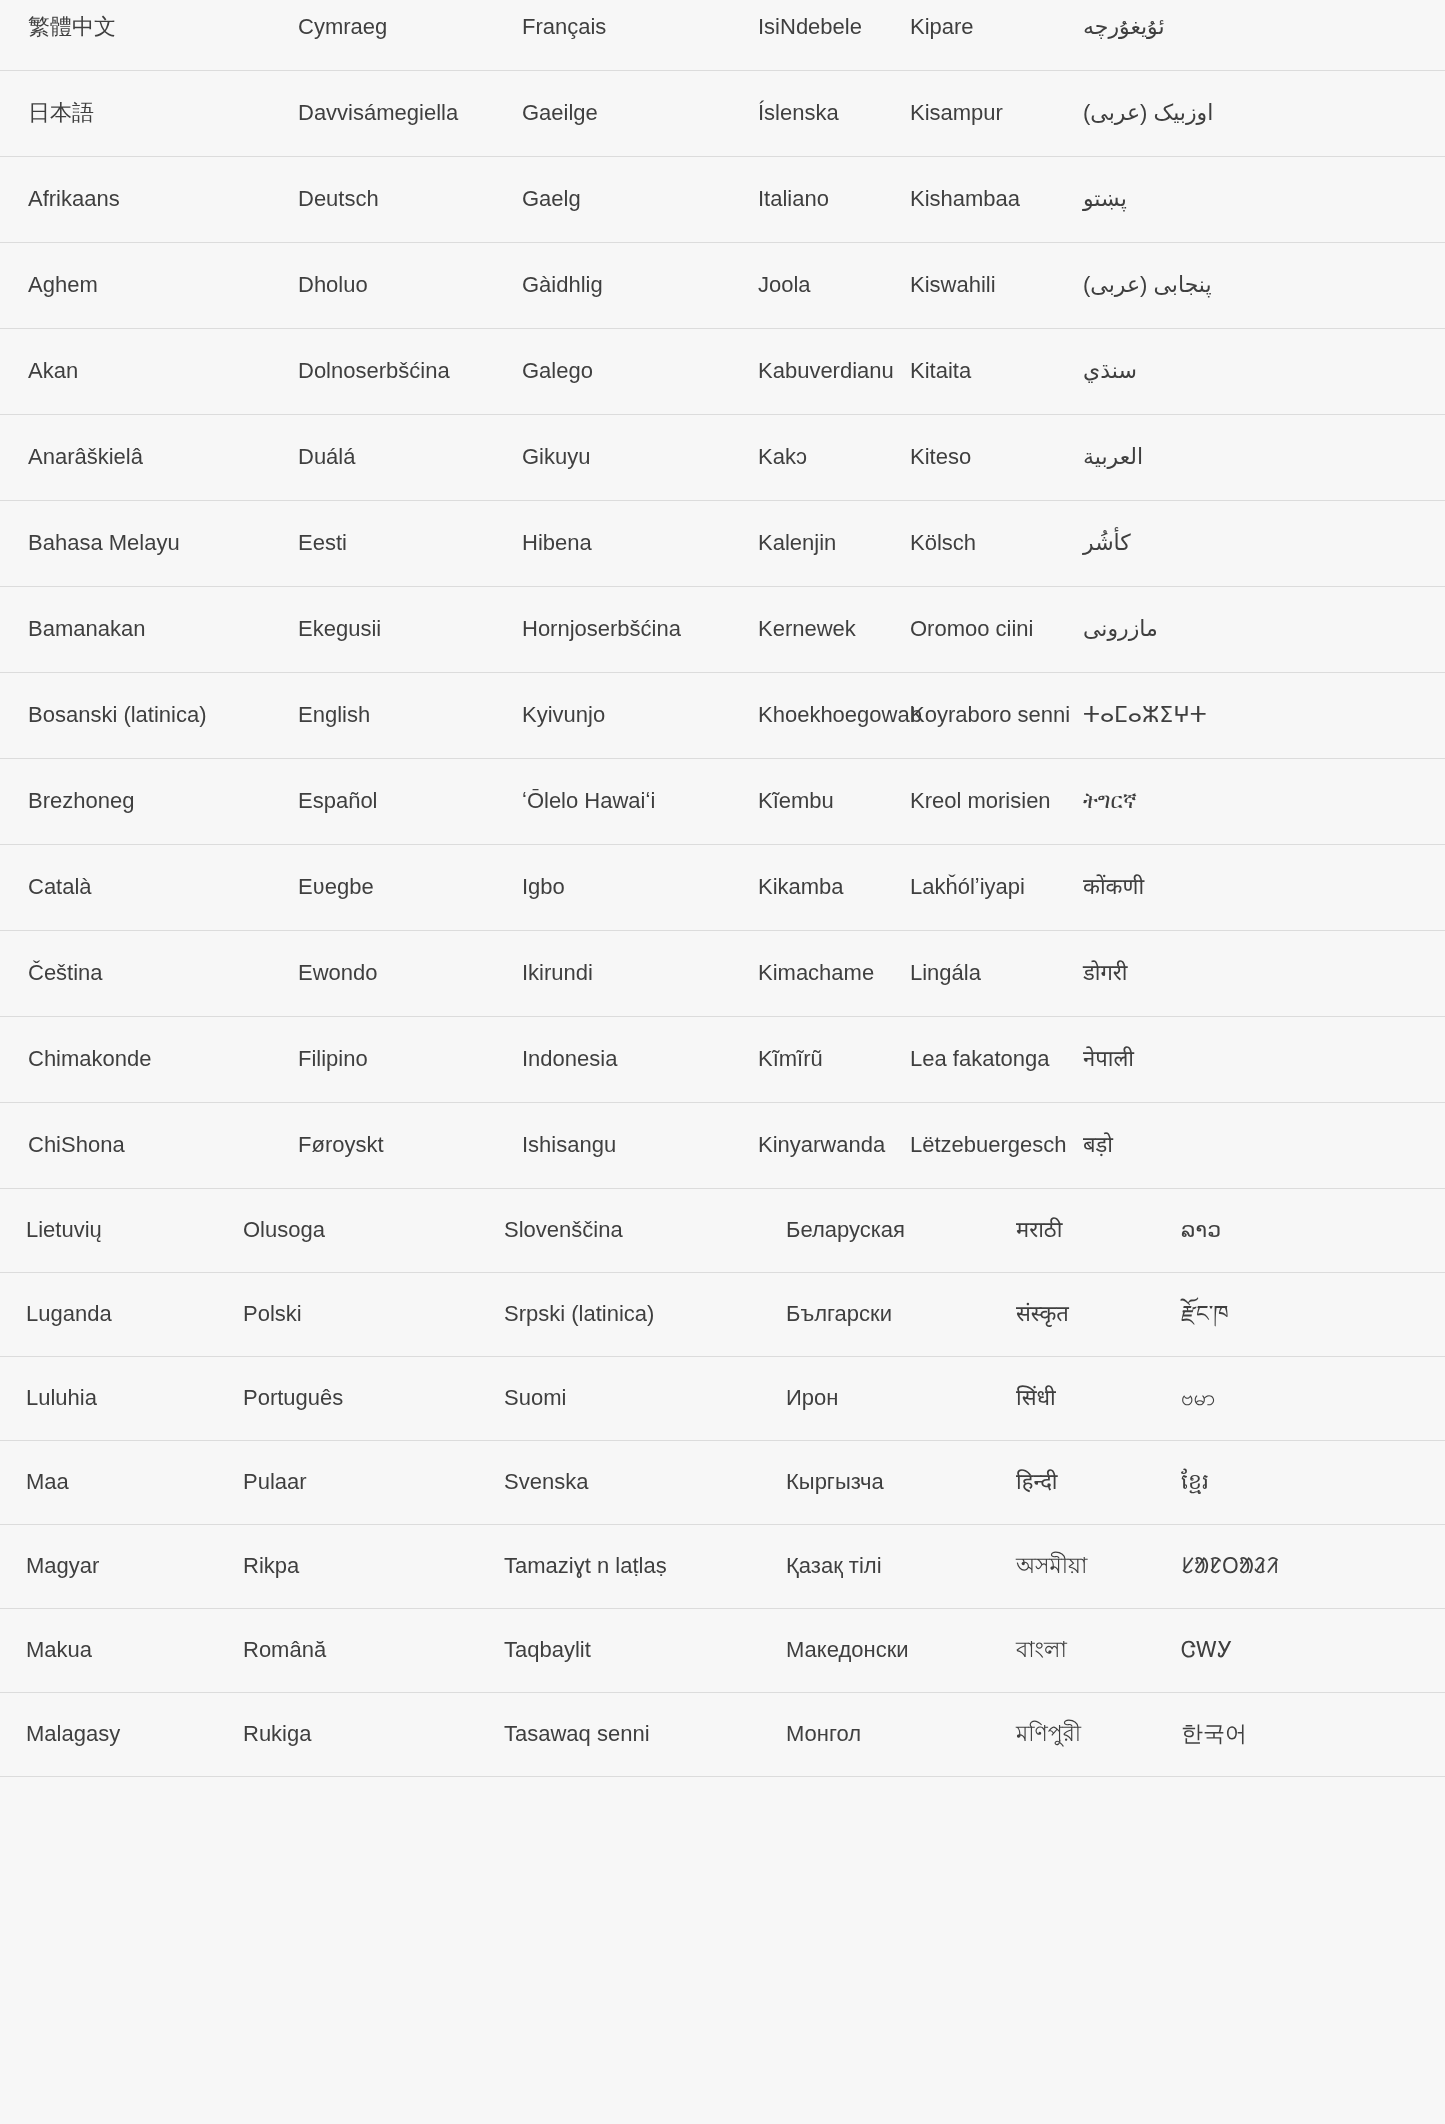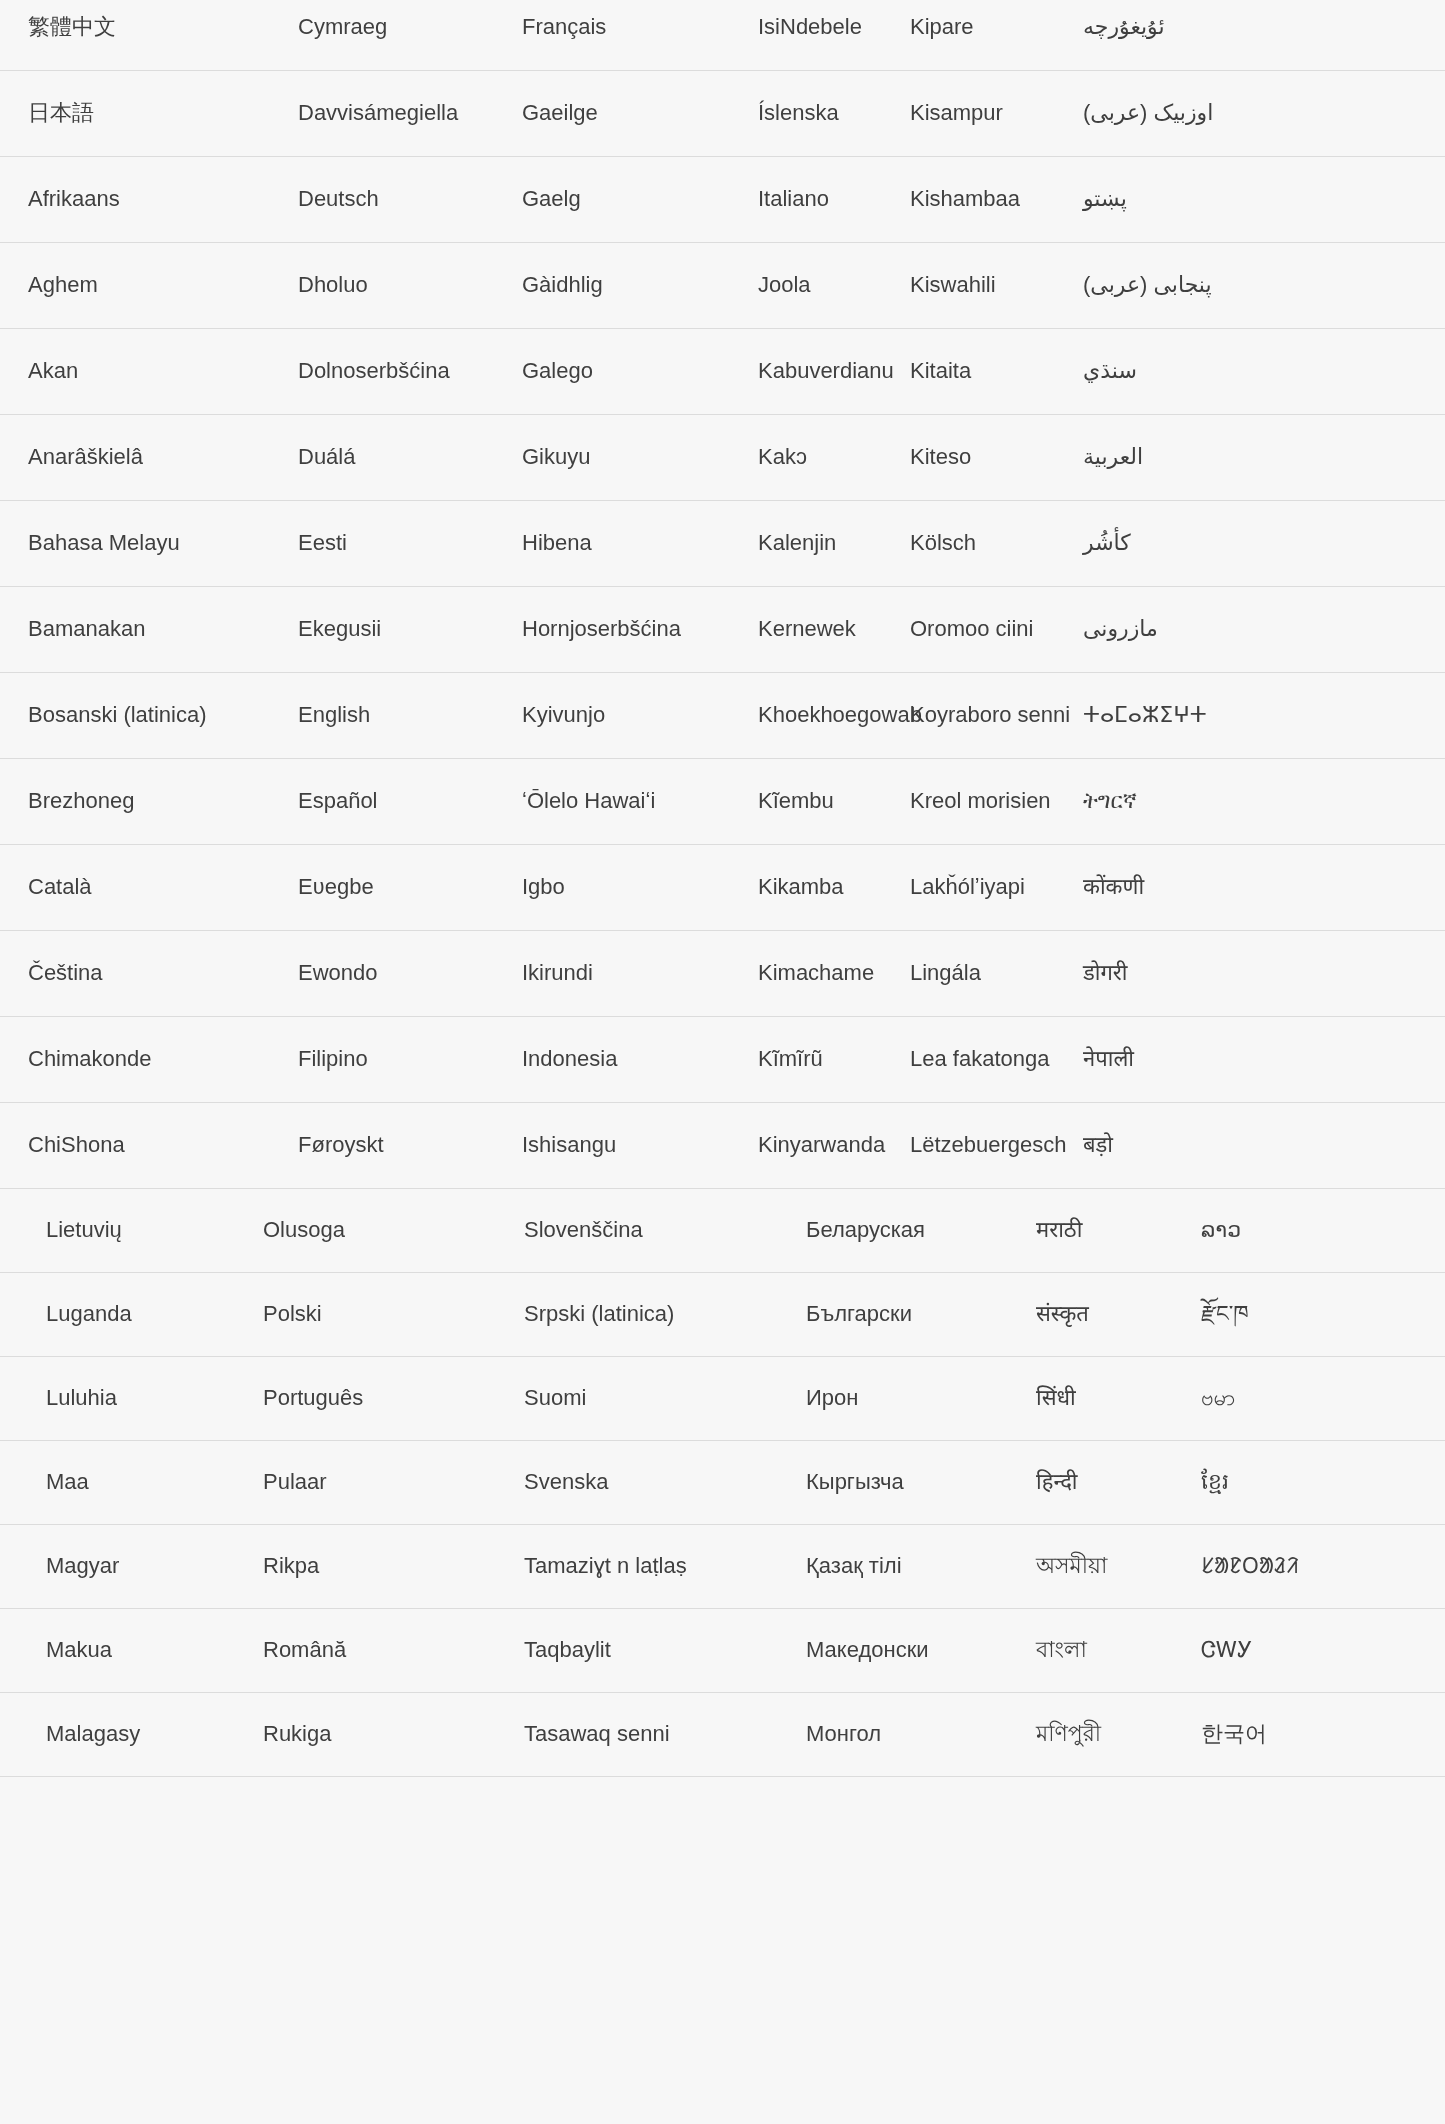--- a/index.html
+++ b/index.html
@@ -25,21 +25,21 @@
     box-sizing: border-box;
     background: #f7f7f7;
   }
   .section-upper .lang-row {
     height: 86px;
     padding-left: 28px;
     grid-template-columns: 270px 224px 236px 152px 173px 1fr;
   }
   .section-lower .lang-row {
     height: 84px;
-    padding-left: 46px;
+    padding-left: 26px;
     grid-template-columns: 217px 261px 282px 230px 165px 1fr;
   }
   .lang-cell {
     white-space: nowrap;
     overflow: visible;
     cursor: pointer;
     line-height: 1.2;
   }
 </style>
 </head>

